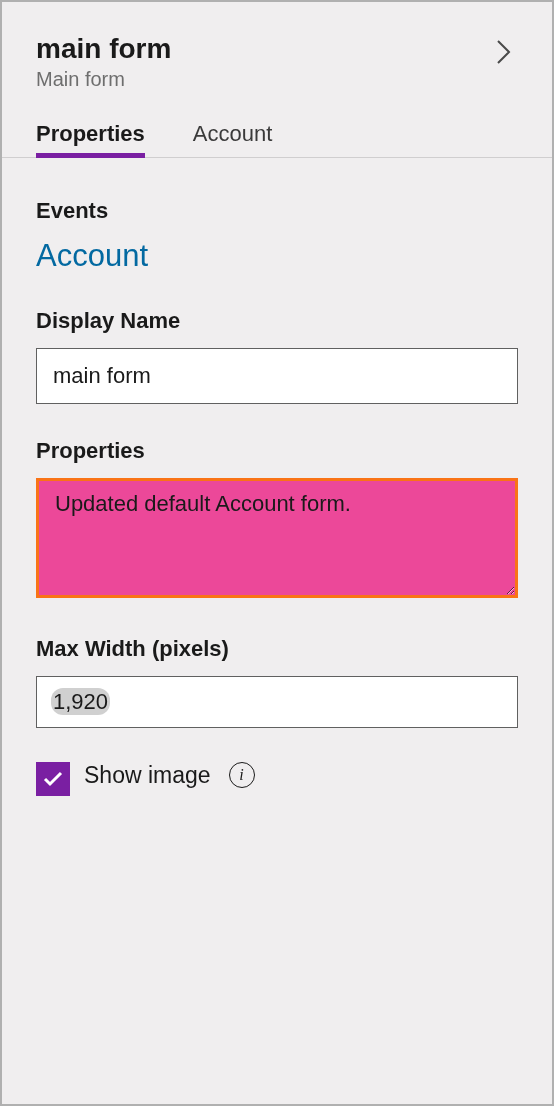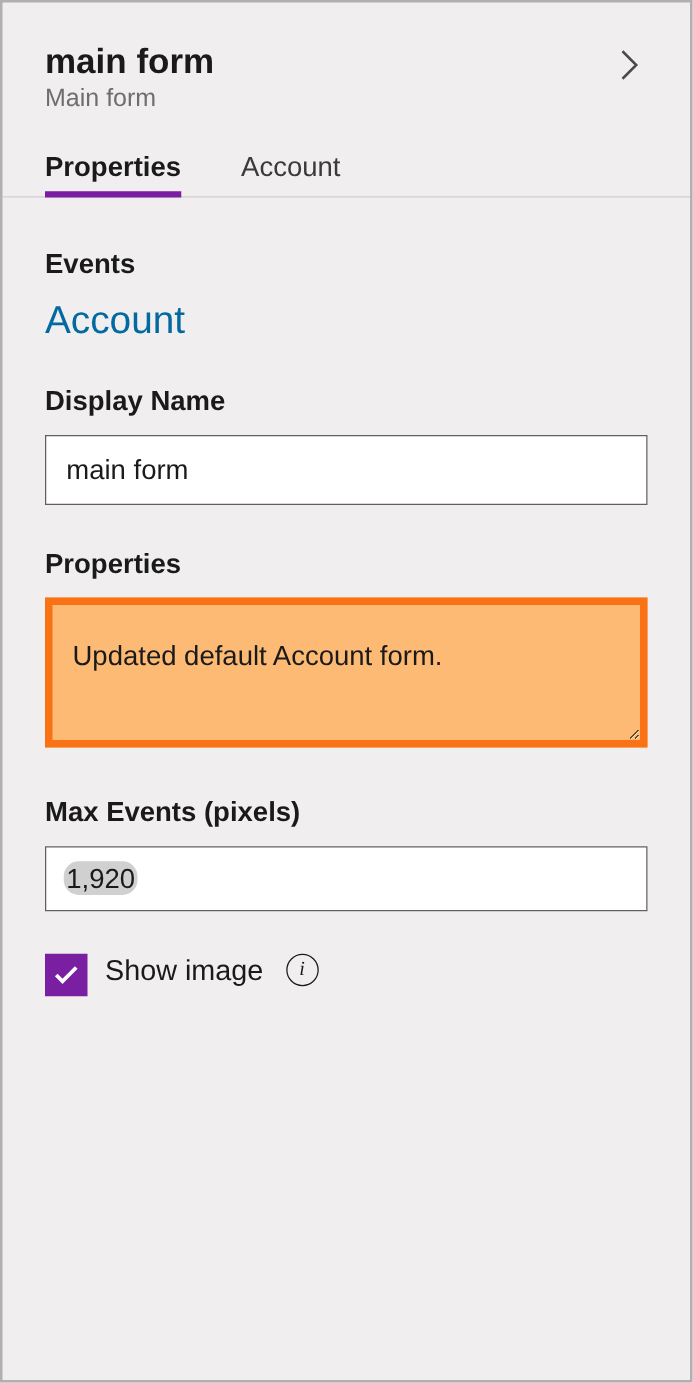--- a/index.html
+++ b/index.html
@@ -101,23 +101,23 @@
       padding: 14px 16px;
       border: 1px solid #606060;
       background: #ffffff;
       color: #1a1a1a;
       outline: none;
     }
     .textarea-input {
       width: 100%;
       font-size: 22px;
       font-family: inherit;
-      padding: 28px 16px;
-      border: 6px solid #f97316;
-      background: #fdba74;
+      padding: 10px 16px;
+      border: 3px solid #f97316;
+      background: #ec4899;
       color: #1a1a1a;
       resize: both;
       height: 120px;
       outline: none;
     }
     .maxwidth-container {
       width: 100%;
       border: 1px solid #606060;
       background: #ffffff;
       padding: 12px 14px;
@@ -202,21 +202,21 @@
       <span class="field-label">Display Name</span>
       <input type="text" class="text-input" value="main form" style="">
     </div>
 
     <div class="field-group">
       <span class="field-label">Properties</span>
       <textarea class="textarea-input" style="">Updated default Account form.</textarea>
     </div>
 
     <div class="field-group">
-      <span class="field-label">Max Events (pixels)</span>
+      <span class="field-label">Max Width (pixels)</span>
       <div class="maxwidth-container">
         <span class="maxwidth-value">1,920</span>
       </div>
     </div>
 
     <div class="checkbox-row">
       <div class="checkbox">
         <svg width="20" height="16" viewBox="0 0 20 16" fill="none">
           <path d="M2 8 L7 13 L18 2" stroke="#ffffff" stroke-width="3" fill="none"></path>
         </svg>

